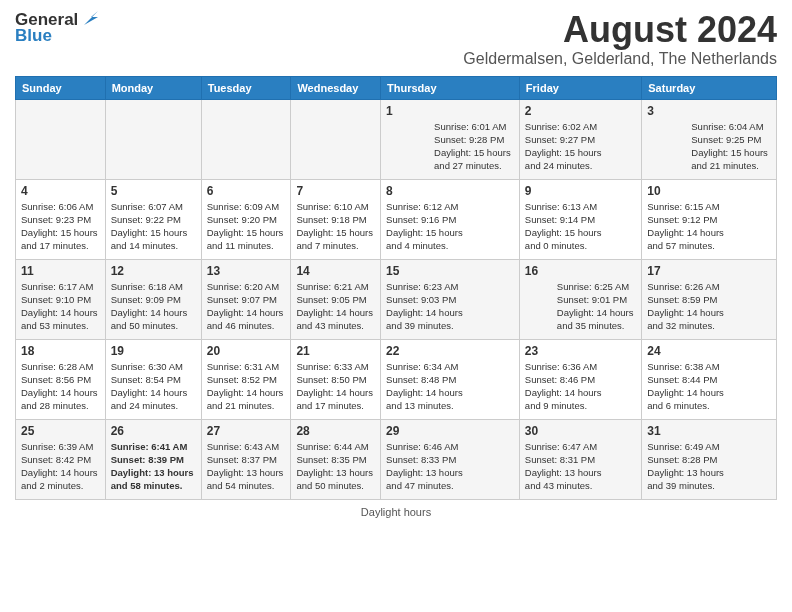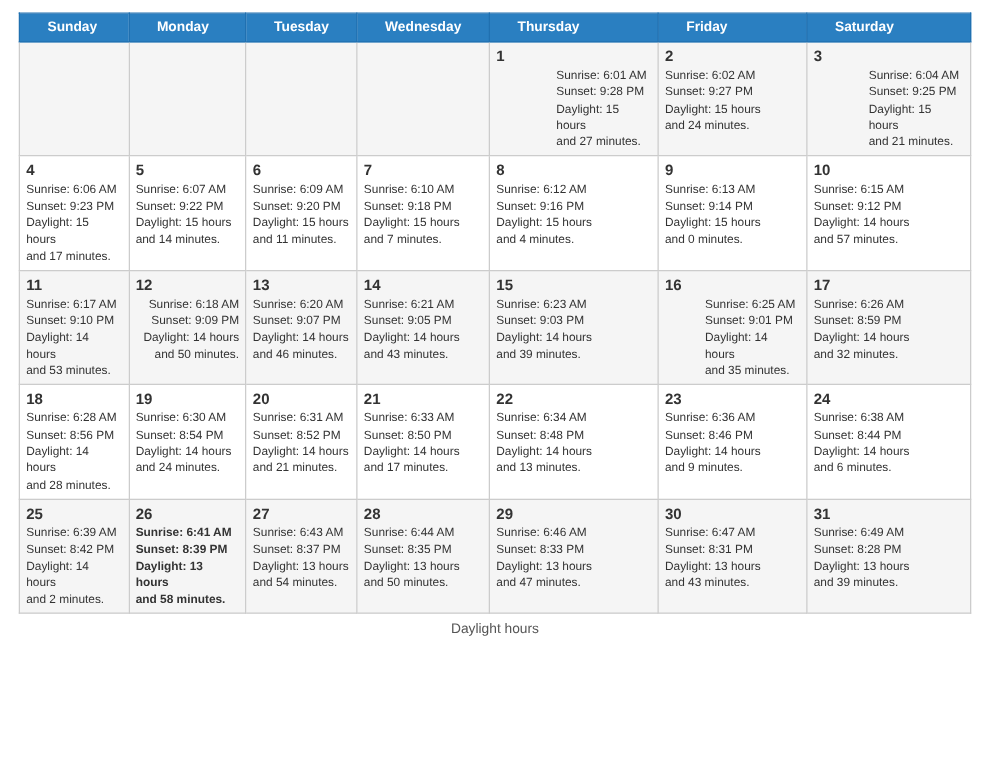--- a/index.html
+++ b/index.html
@@ -14,21 +14,21 @@
     .title-block { text-align: right; }
     .main-title { font-size: 36px; font-weight: bold; color: #333; line-height: 1.1; }
     .subtitle { font-size: 16px; color: #555; }
     
     table { width: 100%; border-collapse: collapse; font-size: 10.5px; }
     
     thead th {
       background-color: #2a7fc1;
       color: #fff;
       text-align: left;
-      padding: 5px 22px;
+      padding: 5px 6px;
       font-size: 11px;
       font-weight: bold;
       border: 1px solid #2070b0;
     }
     
     tbody tr td {
       border: 1px solid #ccc;
       vertical-align: top;
       padding: 4px 5px;
       min-height: 70px;
@@ -41,20 +41,37 @@
     
     .day-number { font-weight: bold; font-size: 12px; color: #333; display: block; margin-bottom: 2px; }
     .day-info { font-size: 9.5px; color: #333; line-height: 1.4; }
     
     .footer { margin-top: 6px; text-align: center; font-size: 11px; color: #555; }
   </style>
 </head>
 <body>
 
 <div class="page">
+  <div class="header">
+    <div class="logo">
+      <div style="display:flex;flex-direction:column;align-items:flex-start;">
+        <div style="display:flex;align-items:center;">
+          <span style="font-size:17px;font-weight:bold;color:#333;">General</span>
+          <svg width="22" height="22" viewBox="0 0 22 22" style="margin-left:2px;margin-top:-4px;">
+            <polygon points="4,18 18,10 11,10 18,4" fill="#2a7fc1"></polygon>
+          </svg>
+        </div>
+        <span style="font-size:17px;font-weight:bold;color:#2a7fc1;margin-top:-4px;">Blue</span>
+      </div>
+    </div>
+    <div class="title-block">
+      <div class="main-title">August 2024</div>
+      <div class="subtitle">Geldermalsen, Gelderland, The Netherlands</div>
+    </div>
+  </div>
 
   <table>
     <thead>
       <tr>
       <th>Sunday</th>
           <th>Monday</th>
           <th>Tuesday</th>
           <th>Wednesday</th>
           <th>Thursday</th>
           <th>Friday</th>
@@ -143,21 +160,21 @@
         <tr>
           <td>
             <span class="day-number">11</span>
             <div class="day-info" style="white-space: pre-line;">Sunrise: 6:17 AM
 Sunset: 9:10 PM
 Daylight: 14 hours
 and 53 minutes.</div>
           </td>
           <td>
             <span class="day-number">12</span>
-            <div class="day-info" style="white-space: pre-line; text-align: right;">Sunrise: 6:18 AM
+            <div class="day-info" style="white-space: pre-line;">Sunrise: 6:18 AM
 Sunset: 9:09 PM
 Daylight: 14 hours
 and 50 minutes.</div>
           </td>
           <td>
             <span class="day-number">13</span>
             <div class="day-info" style="white-space: pre-line;">Sunrise: 6:20 AM
 Sunset: 9:07 PM
 Daylight: 14 hours
 and 46 minutes.</div>

